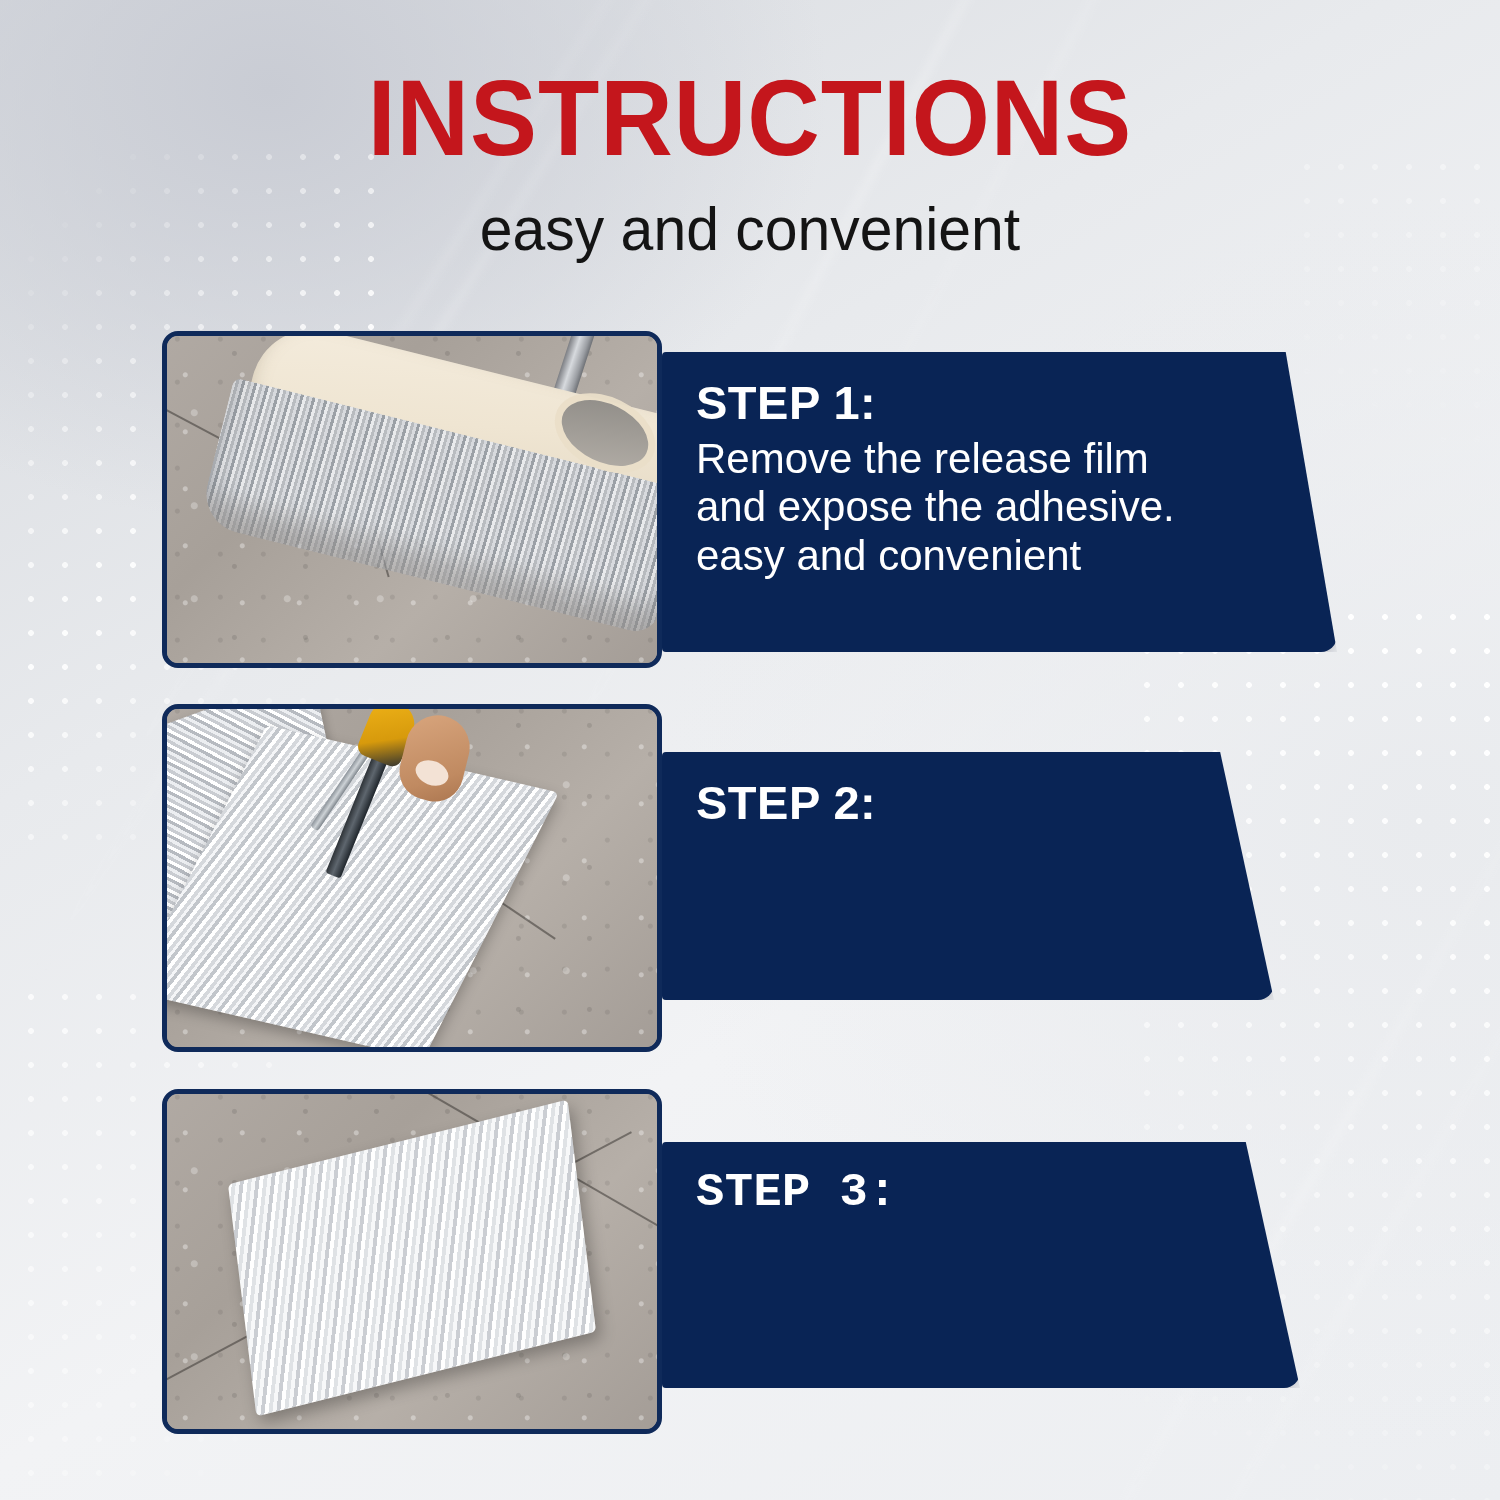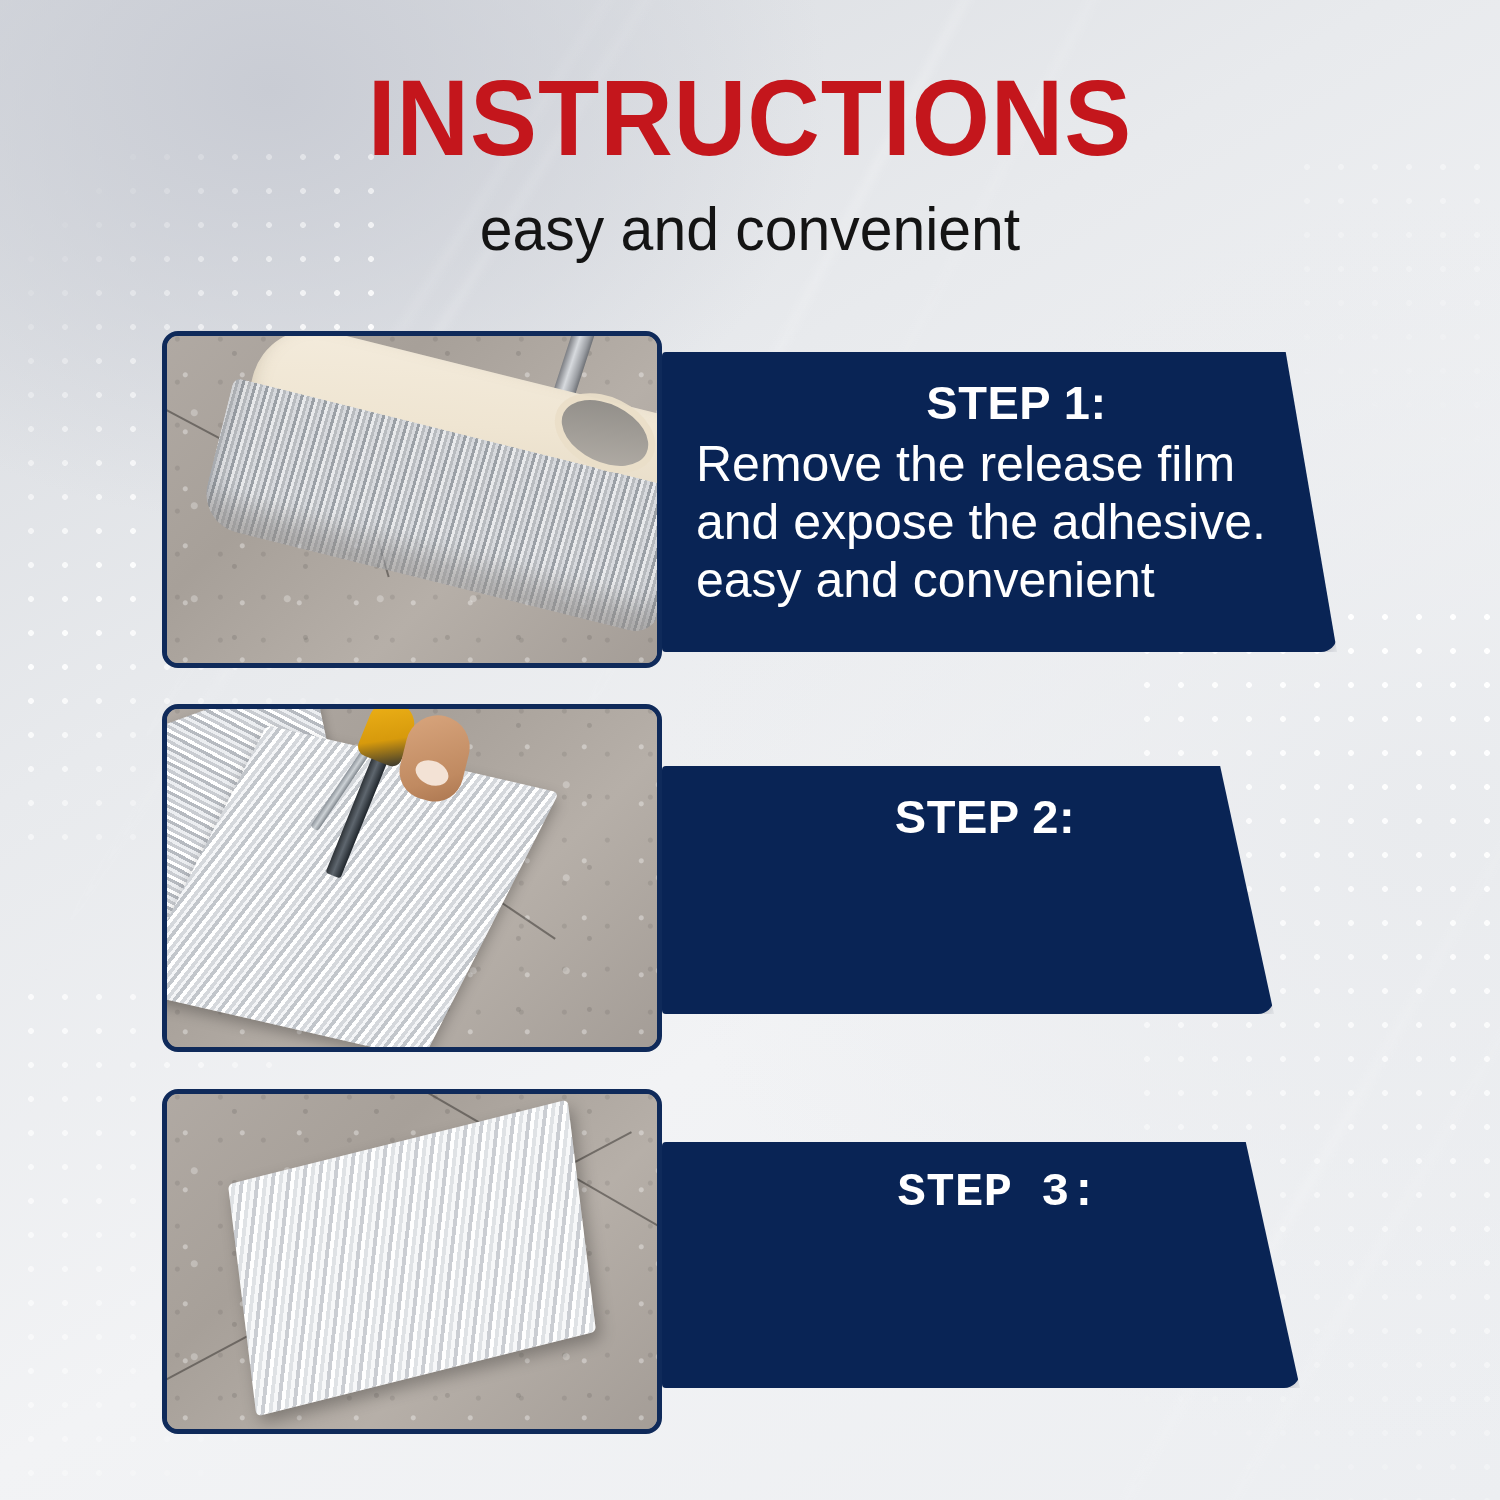--- a/index.html
+++ b/index.html
@@ -239,42 +239,41 @@
     z-index: 2;
     box-shadow: 0 6px 14px rgba(20,30,55,.18);
   }
   #panel1 {
     left: 662px; top: 21px; width: 675px; height: 300px;
     border-radius: 4px 16px 16px 4px;
     -webkit-clip-path: polygon(0 0, 92.4% 0, 100% 100%, 0 100%);
             clip-path: polygon(0 0, 92.4% 0, 100% 100%, 0 100%);
   }
   #panel2 {
-    left: 662px; top: 62px; width: 612px; height: 248px;
+    left: 662px; top: 48px; width: 612px; height: 248px;
     border-radius: 4px 16px 16px 4px;
     -webkit-clip-path: polygon(0 0, 91.2% 0, 100% 100%, 0 100%);
             clip-path: polygon(0 0, 91.2% 0, 100% 100%, 0 100%);
   }
   #panel3 {
     left: 662px; top: 53px; width: 638px; height: 246px;
     border-radius: 4px 16px 16px 4px;
     -webkit-clip-path: polygon(0 0, 91.5% 0, 100% 100%, 0 100%);
             clip-path: polygon(0 0, 91.5% 0, 100% 100%, 0 100%);
             font-family: Liberation Mono, monospace;
   }
   .panel-pad { padding: 26px 0 0 34px; }
   .step-head {
     font-size: 47px;
     font-weight: 700;
     line-height: 1.08;
     letter-spacing: .5px;
-    text-align: center;
   }
   .step-body {
-    font-size: 50px;
+    font-size: 42px;
     font-weight: 400;
     line-height: 1.16;
     padding-top: 6px;
     white-space: pre-line;
   }
 </style>
 </head>
 <body>
 
 <div id="page">

